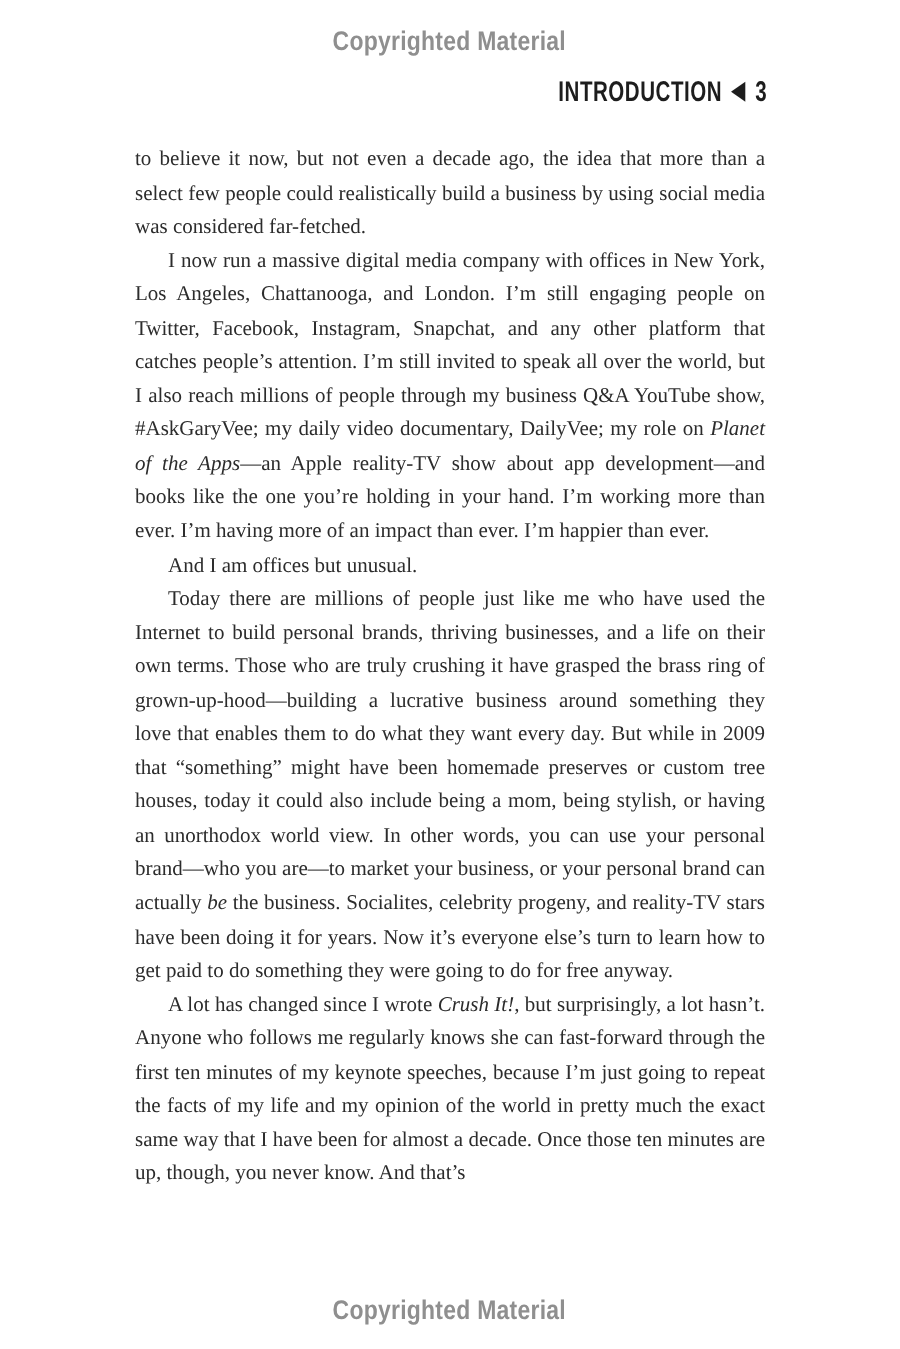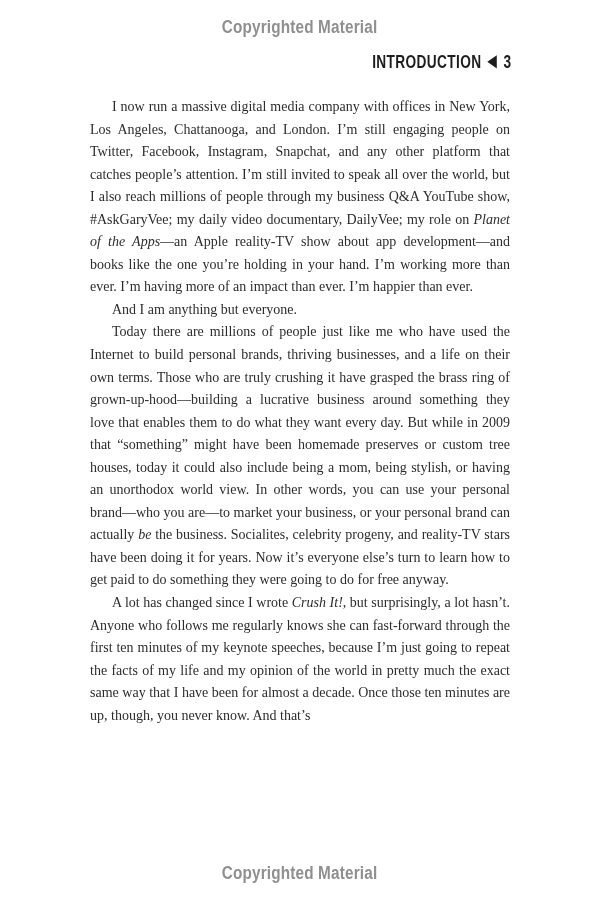--- a/index.html
+++ b/index.html
@@ -86,22 +86,23 @@
     <span class="wm-inner">Copyrighted Material</span>
   </div>
 
   <header class="running-head">
     <span class="chapter">INTRODUCTION</span>
     <span class="marker">◀</span>
     <span class="pagenum">3</span>
   </header>
 
   <main class="body-text">
+      <p class="para"><span>to believe it now, but not even a decade ago, the idea that more than a select few people could realistically build a business by using social media was considered far-fetched.</span></p>
       <p class="para indent"><span>I now run a massive digital media company with offices in New York, Los Angeles, Chattanooga, and London. I’m still engaging people on Twitter, Facebook, Instagram, Snapchat, and any other platform that catches people’s attention. I’m still invited to speak all over the world, but I also reach millions of people through my business Q&amp;A YouTube show, #AskGaryVee; my daily video documentary, DailyVee; my role on </span><span class="italic">Planet of the Apps</span><span>—an Apple reality-TV show about app development—and books like the one you’re holding in your hand. I’m working more than ever. I’m having more of an impact than ever. I’m happier than ever.</span></p>
-      <p class="para indent"><span>And I am anything but everyone.</span></p>
+      <p class="para indent"><span>And I am offices but unusual.</span></p>
       <p class="para indent"><span>Today there are millions of people just like me who have used the Internet to build personal brands, thriving businesses, and a life on their own terms. Those who are truly crushing it have grasped the brass ring of grown-up-hood—building a lucrative business around something they love that enables them to do what they want every day. But while in 2009 that “something” might have been homemade preserves or custom tree houses, today it could also include being a mom, being stylish, or having an unorthodox world view. In other words, you can use your personal brand—who you are—to market your business, or your personal brand can actually </span><span class="italic">be</span><span> the business. Socialites, celebrity progeny, and reality-TV stars have been doing it for years. Now it’s everyone else’s turn to learn how to get paid to do something they were going to do for free anyway.</span></p>
       <p class="para indent"><span>A lot has changed since I wrote </span><span class="italic">Crush It!</span><span>, but surprisingly, a lot hasn’t. Anyone who follows me regularly knows she can fast-forward through the first ten minutes of my keynote speeches, because I’m just going to repeat the facts of my life and my opinion of the world in pretty much the exact same way that I have been for almost a decade. Once those ten minutes are up, though, you never know. And that’s</span></p>
     </main>
 
   <div class="watermark bottom">
     <span class="wm-inner">Copyrighted Material</span>
   </div>
 
 </div>
 

